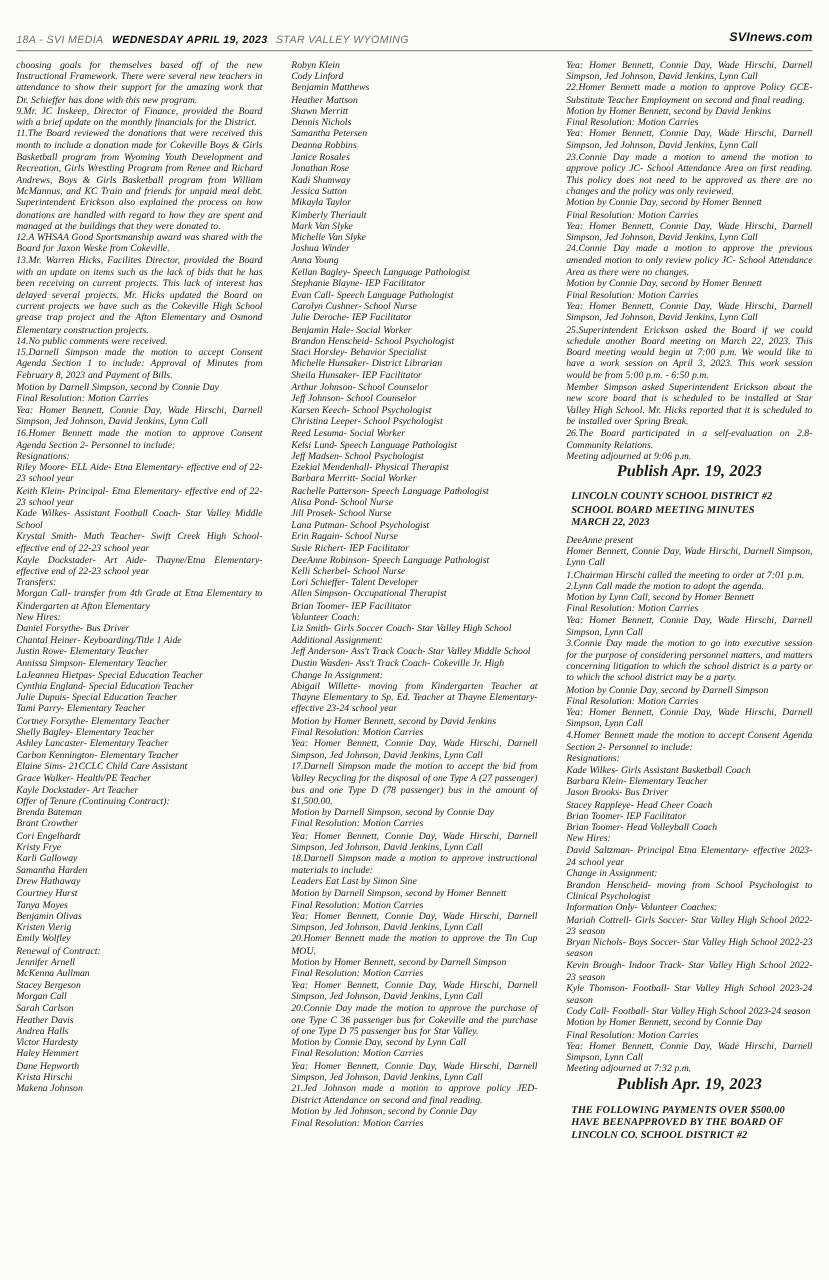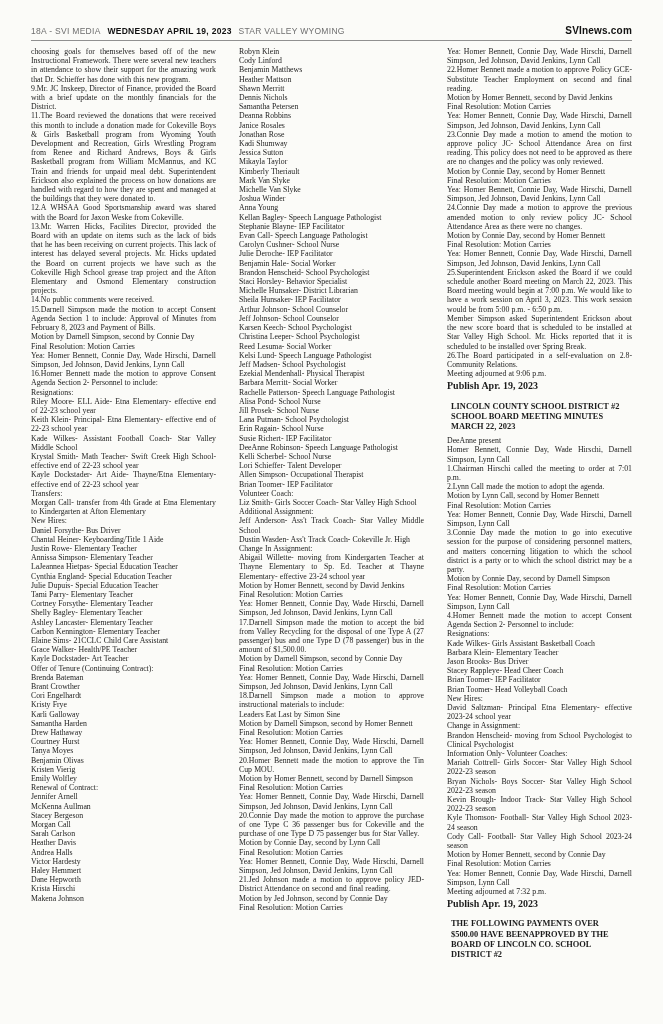--- a/index.html
+++ b/index.html
@@ -3,38 +3,38 @@
 <meta charset="utf-8">
 <style>
   html,body { margin:0; padding:0; }
   body {
     width:663px; height:1024px;
     background:#fbfbf8;
     font-family:"Liberation Serif", serif;
     color:#1c1c1c;
     overflow:hidden;
   }
-  .page { padding:0 31px; box-sizing:border-box; }
+  .page { padding:0 13px; box-sizing:border-box;font-style:italic; }
   .masthead {
     display:flex; justify-content:space-between; align-items:flex-end;
     padding:25px 0 4px; border-bottom:1px solid #909090;
     font-family:"Liberation Sans", sans-serif;
     font-size:8.5px; letter-spacing:0.3px; color:#6e6e6e;
   }
   .mh-seg { margin-right:4px; }
   .mh-date { color:#111; font-weight:bold; }
   .site { font-weight:bold; color:#111; font-size:10px; letter-spacing:0.2px; }
   .cols { display:flex; gap:23px; padding-top:6px; }
   .col { flex:1 1 0; min-width:0; }
   .para {
     margin:0; font-size:7.8px; line-height:9.2px;
     text-align:justify; word-spacing:0.2px;
   }
   .para.publish {
-    text-align:left; font-weight:bold; margin:3px 0 2px; font-size:10px;
+    text-align:center; font-weight:bold; margin:3px 0 2px; font-size:13px;
   }
   .para.heading {
     text-align:left; font-weight:bold; white-space:pre-line;
     margin:11px 4px 4px; font-size:8.4px; line-height:10.2px;
   }
 </style>
 </head>
 <body>
 
 <div class="page">

